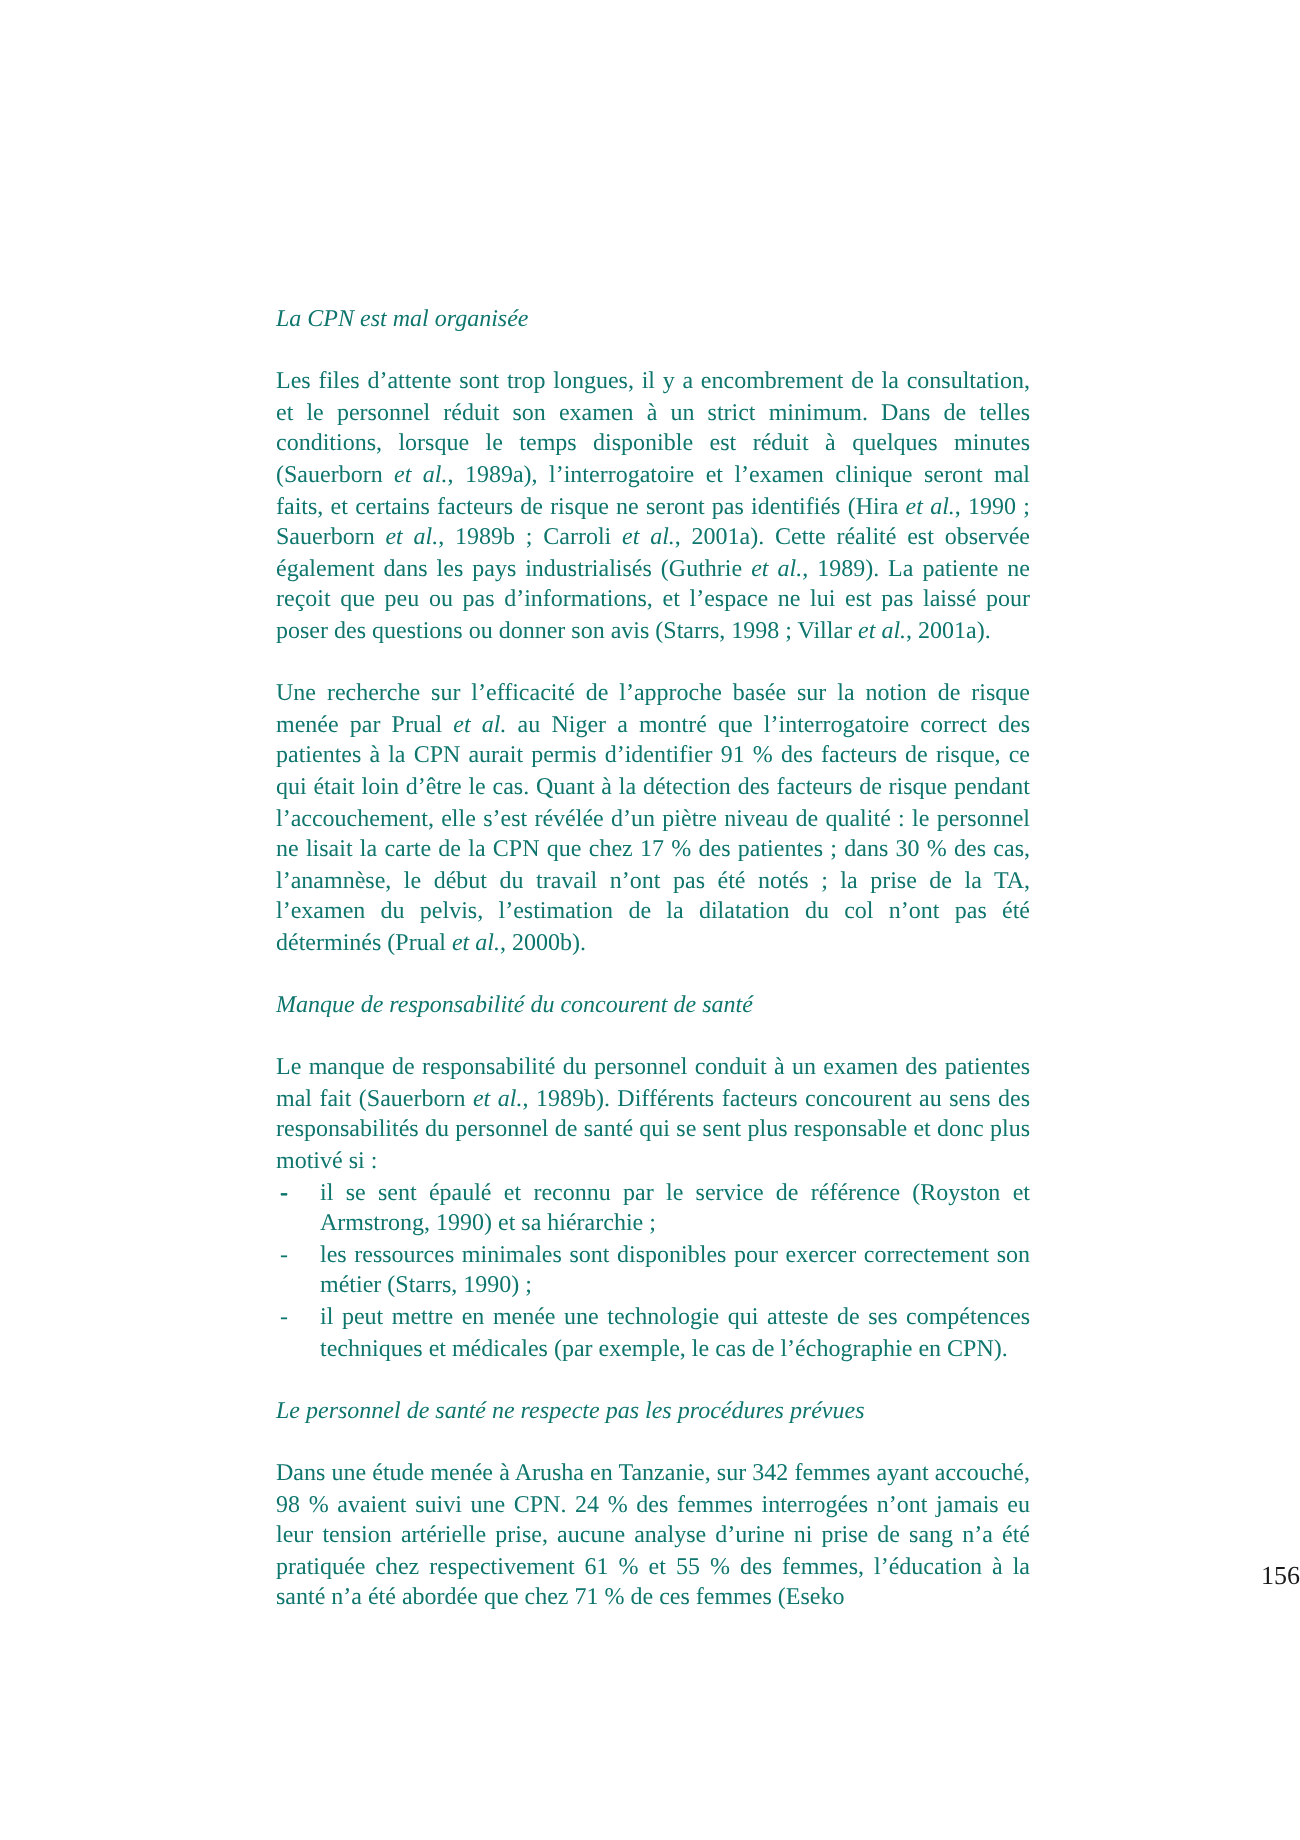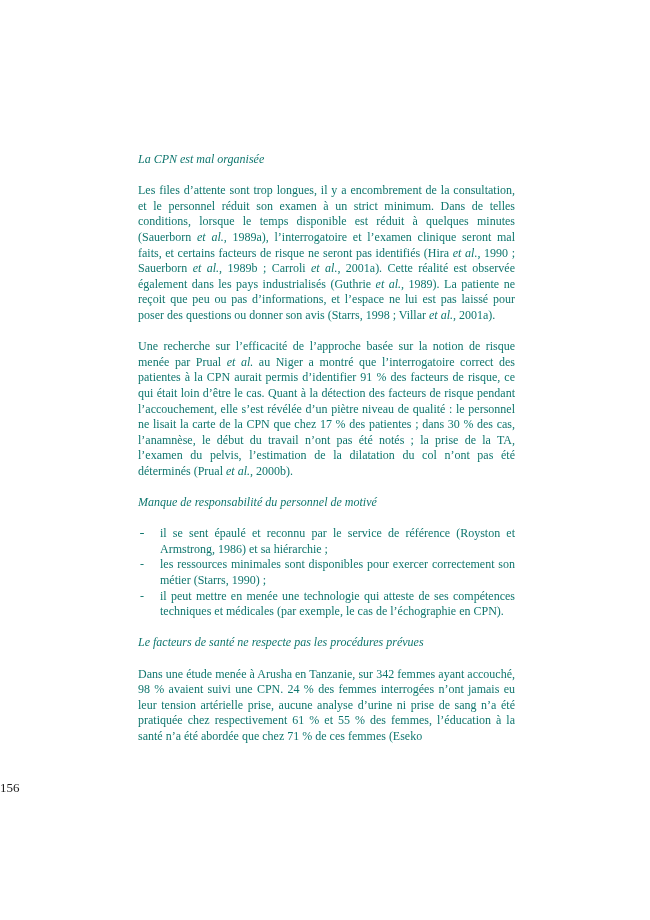--- a/index.html
+++ b/index.html
@@ -10,38 +10,39 @@
       color: #0f766e;
     }
     .heading { font-style: italic; margin: 0 0 15.6px 0; }
     .para { margin: 0 0 15.6px 0; text-align: justify; text-align-last: left; }
     .para.nomb { margin-bottom: 0; }
     .list { list-style: none; margin: 0 0 15.6px 0; padding: 0; }
     .list li { position: relative; padding-left: 22px; text-align: justify; }
     .list li .dash { position: absolute; left: 2px; top: 0; }
     i { font-style: italic; margin-top: 24px; }
     .pagenum {
-      position: absolute; left: 0; width: 650px; top: 780px; text-align: left;
+      position: absolute; left: 0; width: 650px; top: 780px; text-align: right;
       font-family: "Liberation Serif", serif; font-size: 13px; color: #1a1a1a;
     }
   </style>
 </head>
 <body>
 
 <div class="page">
   <p class="heading">La CPN est mal organisée</p>
   <p class="para">Les files d’attente sont trop longues, il y a encombrement de la consultation, et le personnel réduit son examen à un strict minimum. Dans de telles conditions, lorsque le temps disponible est réduit à quelques minutes (Sauerborn <i>et al.</i>, 1989a), l’interrogatoire et l’examen clinique seront mal faits, et certains facteurs de risque ne seront pas identifiés (Hira <i>et al.</i>, 1990 ; Sauerborn <i>et al.</i>, 1989b ; Carroli <i>et al.</i>, 2001a). Cette réalité est observée également dans les pays industrialisés (Guthrie <i>et al.</i>, 1989). La patiente ne reçoit que peu ou pas d’informations, et l’espace ne lui est pas laissé pour poser des questions ou donner son avis (Starrs, 1998 ; Villar <i>et al.</i>, 2001a).</p>
   <p class="para">Une recherche sur l’efficacité de l’approche basée sur la notion de risque menée par Prual <i>et al.</i> au Niger a montré que l’interrogatoire correct des patientes à la CPN aurait permis d’identifier 91 % des facteurs de risque, ce qui était loin d’être le cas. Quant à la détection des facteurs de risque pendant l’accouchement, elle s’est révélée d’un piètre niveau de qualité : le personnel ne lisait la carte de la CPN que chez 17 % des patientes ; dans 30 % des cas, l’anamnèse, le début du travail n’ont pas été notés ; la prise de la TA, l’examen du pelvis, l’estimation de la dilatation du col n’ont pas été déterminés (Prual <i>et al.</i>, 2000b).</p>
 
-  <p class="heading">Manque de responsabilité du personnel de motivé</p>
+  <p class="heading">Manque de responsabilité du concourent de santé</p>
+  <p class="para nomb">Le manque de responsabilité du personnel conduit à un examen des patientes mal fait (Sauerborn <i>et al.</i>, 1989b). Différents facteurs concourent au sens des responsabilités du personnel de santé qui se sent plus responsable et donc plus motivé si :</p>
   <ul class="list">
     <li><span class="dash">-</span></li>
     <li><span class="dash">-</span></li>
-    <li><span class="dash">-</span><span>il se sent épaulé et reconnu par le service de référence (Royston et Armstrong, 1986) et sa hiérarchie ;</span></li>
+    <li><span class="dash">-</span><span>il se sent épaulé et reconnu par le service de référence (Royston et Armstrong, 1990) et sa hiérarchie ;</span></li>
     <li><span class="dash">-</span><span>les ressources minimales sont disponibles pour exercer correctement son métier (Starrs, 1990) ;</span></li>
     <li><span class="dash">-</span><span>il peut mettre en menée une technologie qui atteste de ses compétences techniques et médicales (par exemple, le cas de l’échographie en CPN).</span></li>
   </ul>
 
-  <p class="heading">Le facteurs de santé ne respecte pas les procédures prévues</p>
+  <p class="heading">Le personnel de santé ne respecte pas les procédures prévues</p>
   <p class="para nomb">Dans une étude menée à Arusha en Tanzanie, sur 342 femmes ayant accouché, 98 % avaient suivi une CPN. 24 % des femmes interrogées n’ont jamais eu leur tension artérielle prise, aucune analyse d’urine ni prise de sang n’a été pratiquée chez respectivement 61 % et 55 % des femmes, l’éducation à la santé n’a été abordée que chez 71 % de ces femmes (Eseko</p>
 </div>
 
 <div class="pagenum">156</div>
 
 </body></html>

